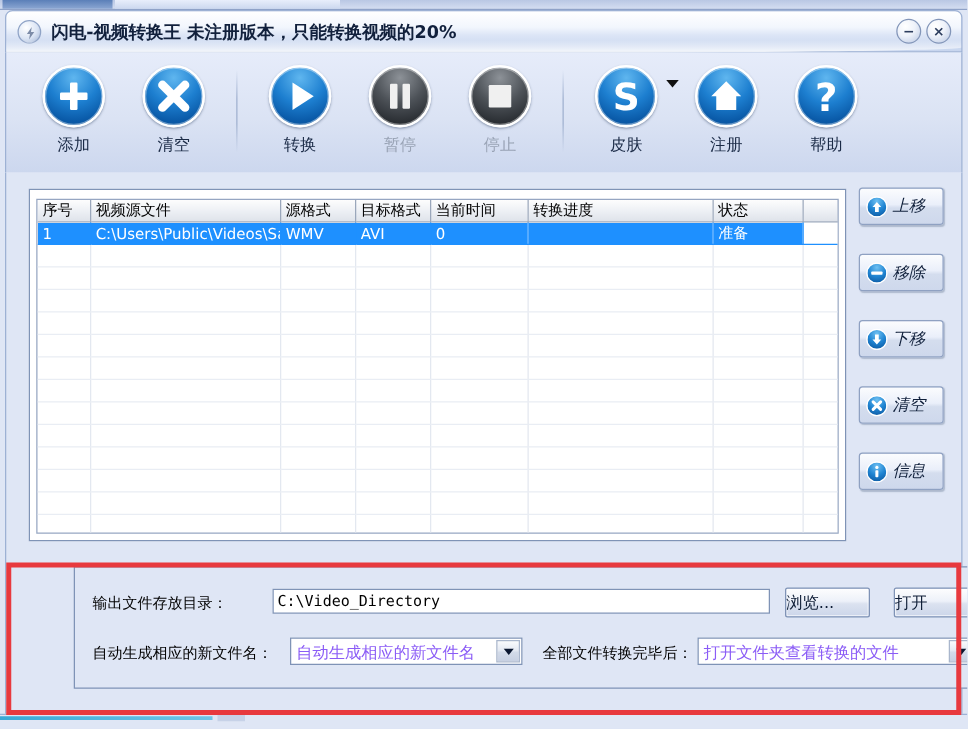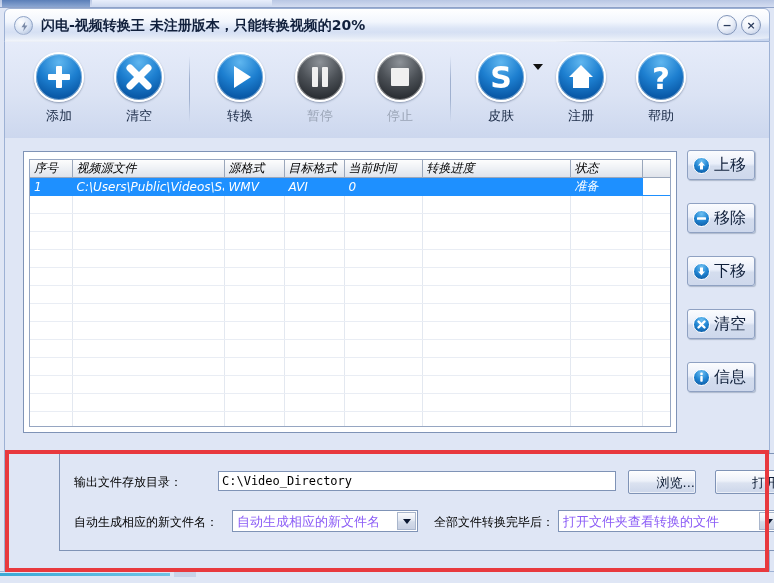--- a/index.html
+++ b/index.html
@@ -146,21 +146,20 @@
     border: 1px solid #7f93b6;
     box-sizing: border-box;
   }
   .grid {
     position: absolute; left: 5px; top: 7px;
     width: 642px; height: 268px;
     border: 1px solid #96a6c2;
     background: #ffffff;
     box-sizing: border-box;
     overflow: hidden;
-    font-style: italic;
   }
   table.filelist {
     border-collapse: collapse;
     width: 100%;
     table-layout: fixed;
     font-size: 12px;
   }
   table.filelist th {
     height: 17px;
     background: linear-gradient(180deg,#fdfdfd 0%, #eceff4 55%, #dfe3ea 100%);
@@ -212,21 +211,21 @@
   .side-ic {
     width: 17px; height: 17px; border-radius: 50%;
     margin-left: 5px; margin-right: 4px;
     position: relative;
     background: radial-gradient(circle at 50% 20%, #6ec0f2 0%, #1f84d2 50%, #0a5299 100%);
     border: 1px solid #ffffff;
     box-sizing: border-box;
     flex: 0 0 auto;
   }
   .side-ic svg { position: absolute; left:0; top:0; }
-  .side-label { font-size: 16px; color: #0f1f3a; }
+  .side-label { font-size: 13px; color: #0f1f3a; font-style: italic; }
 
   
   .settings-panel {
     position: absolute; left: 14px; top: 315px;
     width: 736px; height: 98px;
     background: #dfe6f5;
     border: 1px solid #7f93b6;
     box-sizing: border-box;
     margin-left: 40px;
   }
@@ -249,21 +248,21 @@
     color: #000;
     height: 20px;
   }
   .btn {
     background: linear-gradient(180deg,#fdfdfe 0%, #edf1f9 45%, #dbe2f0 55%, #ccd6ea 100%);
     border: 1px solid #7f93b6;
     border-radius: 2px;
     box-sizing: border-box;
     font-size: 13px;
     color: #0d1c35;
-    text-align: right;
+    text-align: left;
     cursor: pointer;
     box-shadow: inset 0 0 0 1px rgba(255,255,255,0.6);
   }
   .combo {
     position: relative;
     background: #ffffff;
     border: 1px solid #7f93b6;
     box-sizing: border-box;
     height: 22px;
     cursor: pointer;

